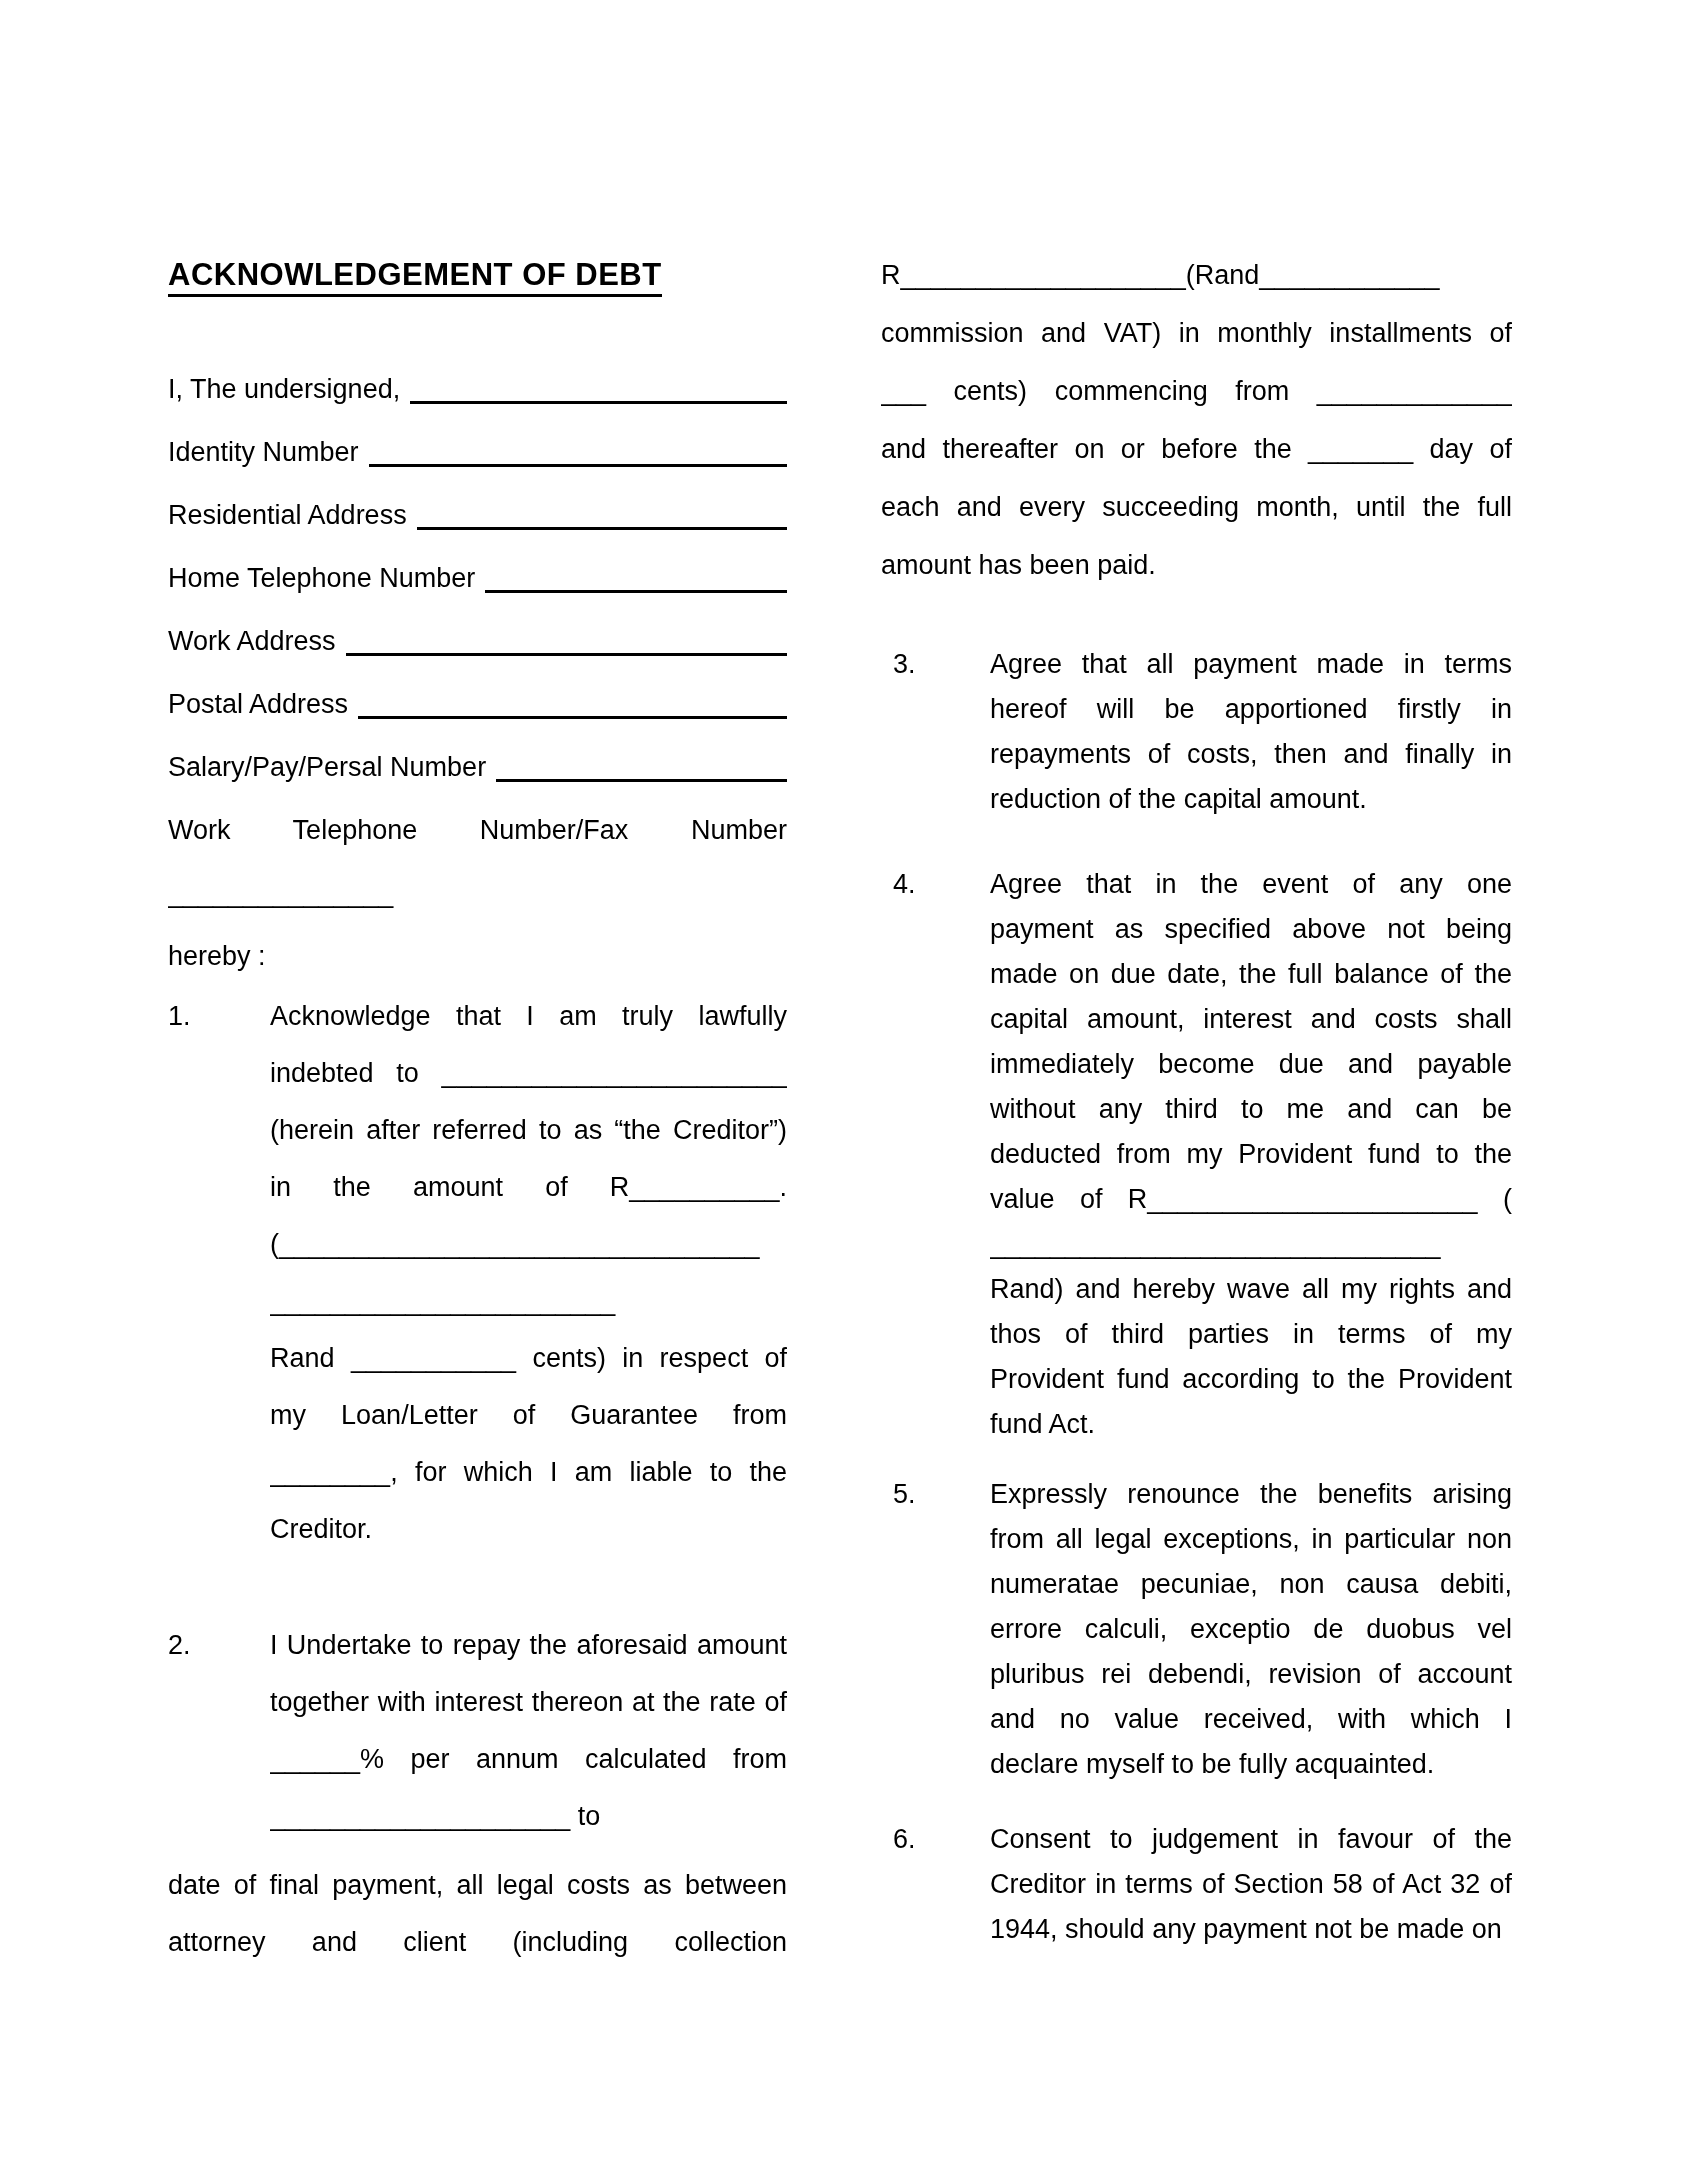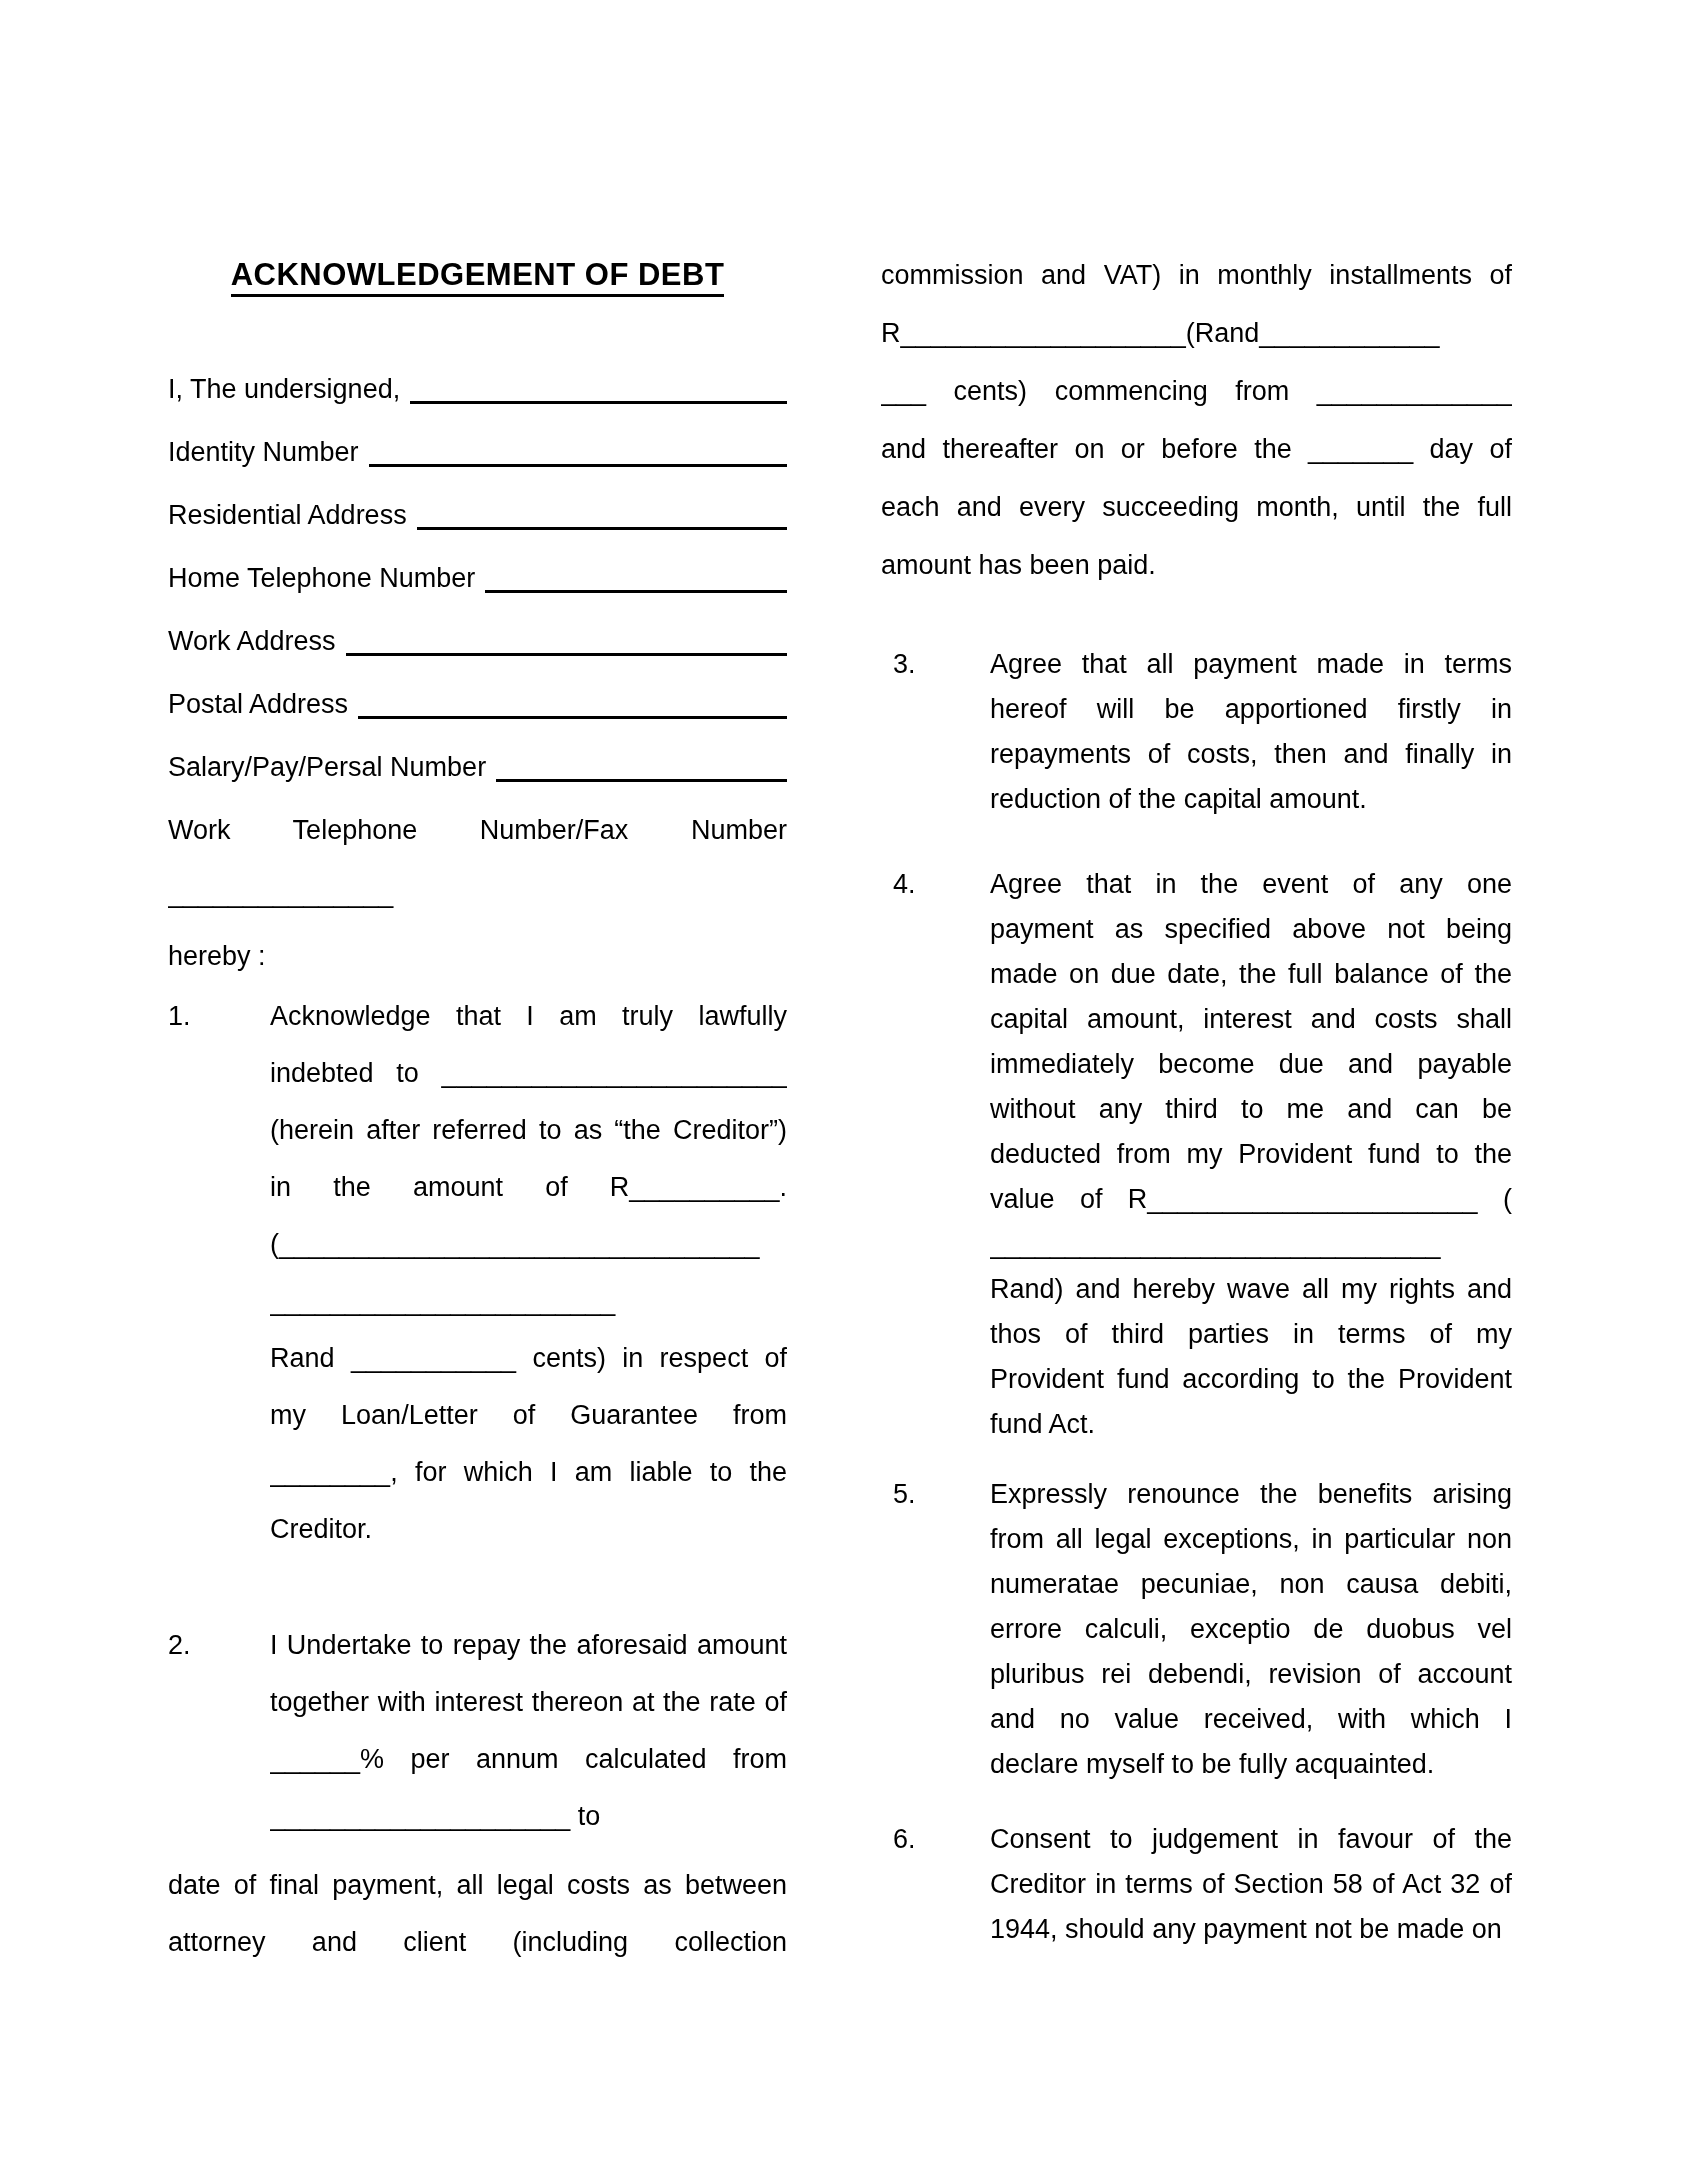--- a/index.html
+++ b/index.html
@@ -10,21 +10,20 @@
     background:#ffffff;
     font-family:"Liberation Sans", sans-serif;
     color:#000000;
     overflow:hidden;
   }
   .col{position:absolute;top:0;font-size:27px;}
   .col-left{left:168px;width:619px;padding-top:253px;}
   .col-right{left:881px;width:631px;padding-top:246px;}
 
   .title{
-    text-align:center;
     line-height:44px;
     height:44px;
   }
   .title-text{
     font-weight:bold;
     font-size:31px;
     letter-spacing:0.5px;
     border-bottom:3px solid #000;
     padding-bottom:2px;
   }
@@ -133,22 +132,22 @@
         </div>
       </div>
     <div class="cont">
         <div class="line just">date of final payment, all legal costs as between</div>
         <div class="line just">attorney and client (including collection</div>
       </div>
   </div>
 
   <div class="col col-right">
     <div class="para">
+        <div class="line plain">R___________________(Rand____________</div>
         <div class="line just">commission and VAT) in monthly installments of</div>
-        <div class="line plain">R___________________(Rand____________</div>
         <div class="line just">___ cents) commencing from _____________</div>
         <div class="line just">and thereafter on or before the _______ day of</div>
         <div class="line just">each and every succeeding month, until the full</div>
         <div class="line plain">amount has been paid.</div>
       </div>
     <div>
         <div class="item item-3">
           <span class="num">3.</span>
           <div class="item-body">
             <div class="line just">Agree that all payment made in terms</div>

